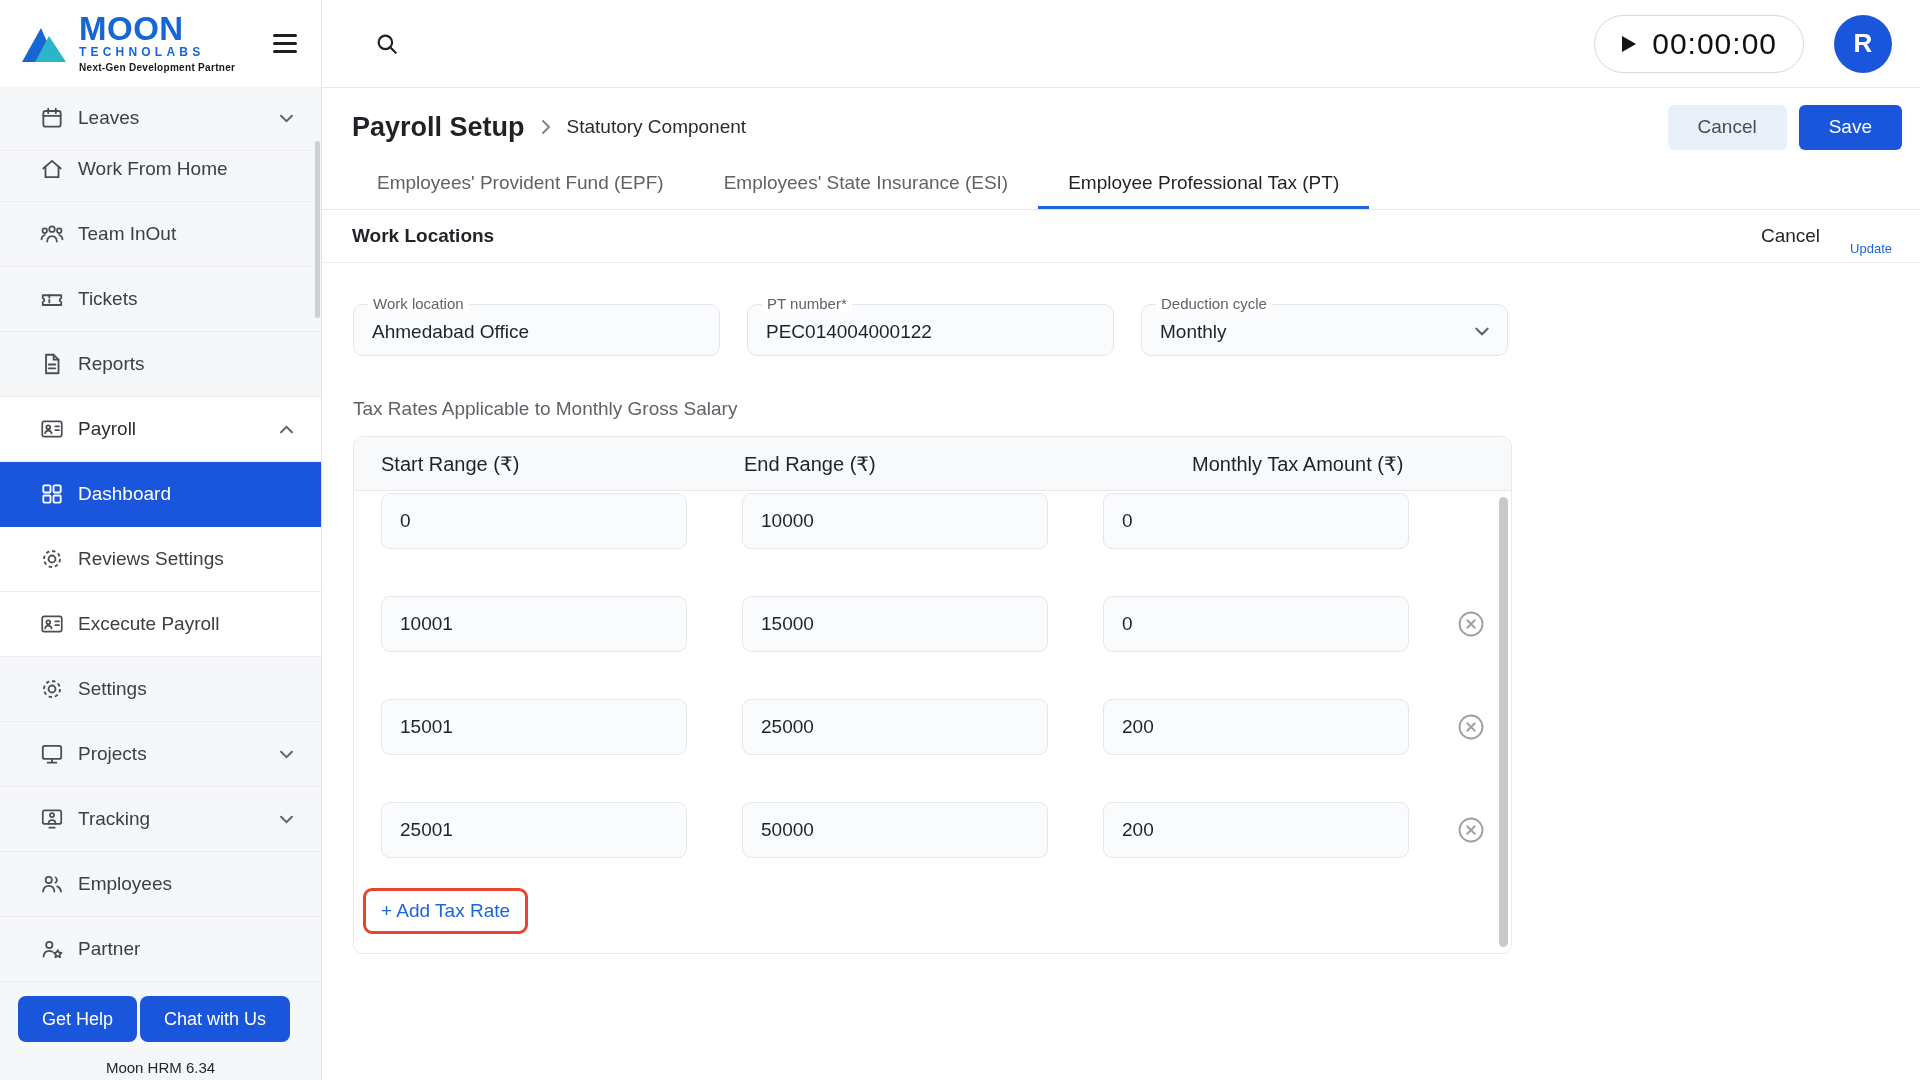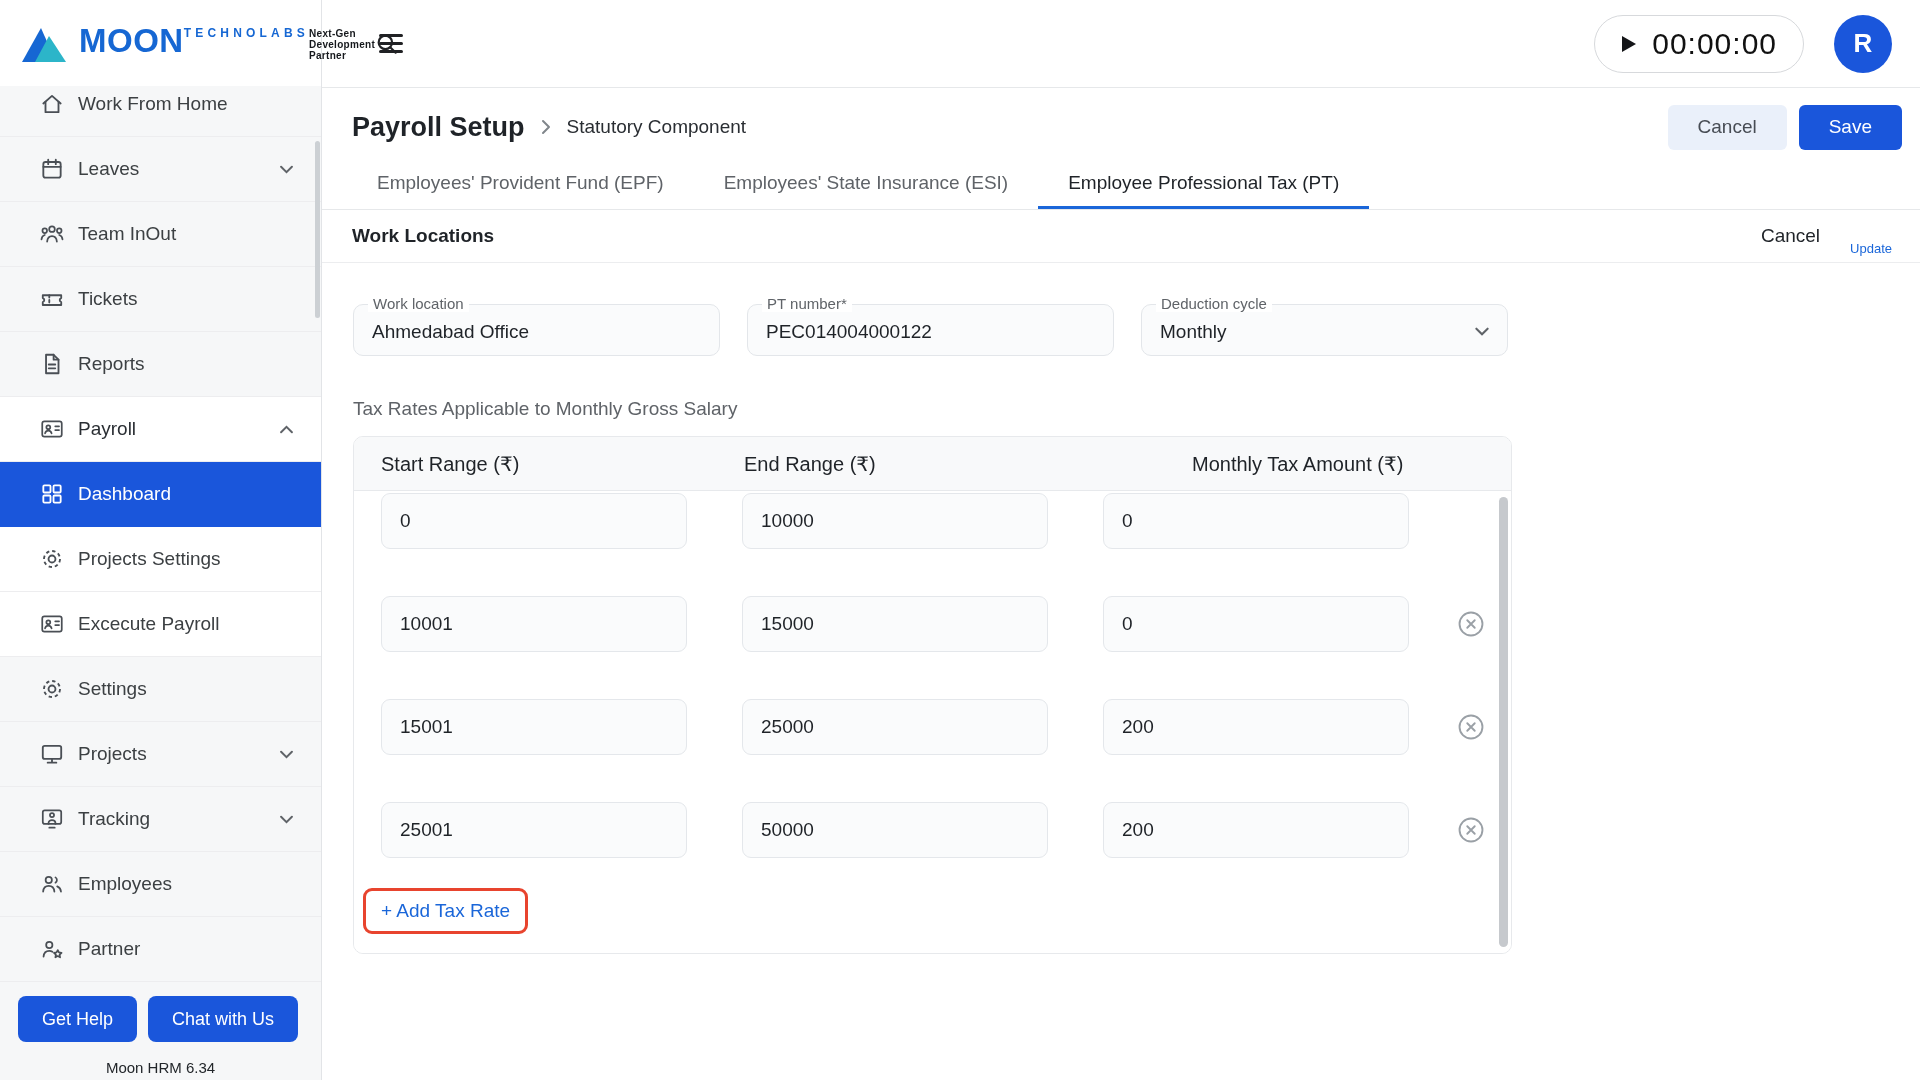--- a/index.html
+++ b/index.html
@@ -11,41 +11,41 @@
     --avatar-bg:#1A56DB;
   }
   *{box-sizing:border-box;margin:0;padding:0;font-family:"Liberation Sans","DejaVu Sans",sans-serif;}
   html,body{width:1920px;height:1080px;overflow:hidden;background:#fff;}
   .app{display:flex;width:1920px;height:1080px;}
 
   
   .sidebar{width:322px;min-width:322px;height:100%;background:#f6f7f8;border-right:1px solid #e2e4e7;display:flex;flex-direction:column;position:relative;}
   .logo-area{height:86px;background:#fff;display:flex;align-items:center;padding:0 20px 0 18px;position:relative;z-index:3;}
   .logo{display:flex;align-items:center;gap:9px;}
-  .logo-text{display:flex;flex-direction:row;}
+  .logo-text{display:flex;flex-direction:column;}
   .logo-main{font-size:33px;font-weight:800;color:var(--logo-blue);line-height:0.95;letter-spacing:0.5px;}
   .logo-sub{font-size:12px;font-weight:700;color:var(--logo-blue);letter-spacing:4.2px;margin-top:1px;}
   .logo-tag{font-size:10px;font-weight:700;color:#15181c;letter-spacing:0.3px;margin-top:3px;}
   .hamburger{margin-left:auto;background:none;border:none;cursor:pointer;display:flex;flex-direction:column;gap:5px;padding:4px;}
   .hamburger span{display:block;width:24px;height:3px;background:#202124;border-radius:2px;}
 
   .nav{flex:1;overflow:hidden;position:relative;}
   .s-item{height:65px;display:flex;align-items:center;padding-left:39px;border-bottom:1px solid #ededef;color:#4a4f55;cursor:pointer;background:transparent;}
   .s-item.first{margin-top:-14px;}
   .s-ic{width:26px;height:26px;display:flex;align-items:center;justify-content:center;margin-right:13px;flex-shrink:0;}
   .s-lbl{font-size:19px;color:#3c4043;}
   .s-chev{margin-left:auto;margin-right:28px;color:#5f6368;display:flex;align-items:center;}
   .s-chev.up{transform:rotate(180deg);}
   .group{background:#fff;}
   .s-item.sel{background:var(--primary-blue);border-color:var(--primary-blue);color:#fff;}
   .s-item.sel .s-lbl{color:#fff;font-weight:500;}
   .s-item.parent .s-lbl{font-weight:500;color:#2a2e33;}
   .side-scroll{position:absolute;right:1px;top:55px;width:5px;height:177px;background:#ccd0d4;border-radius:3px;}
 
-  .side-foot{padding:12px 18px 4px 18px;display:flex;gap:11px;}
+  .side-foot{padding:12px 18px 4px 18px;display:flex;gap:3px;}
   .foot-btn{height:46px;padding:0 24px;border:none;border-radius:8px;background:var(--primary-blue);color:#fff;font-size:18px;font-weight:500;cursor:pointer;white-space:nowrap;}
   .version{text-align:center;font-size:15px;color:#22262a;margin-top:13px;padding-bottom:4px;}
 
   
   .main{flex:1;display:flex;flex-direction:column;background:#fff;min-width:0;}
   .topbar{height:88px;display:flex;align-items:center;padding:0 28px 0 52px;border-bottom:1px solid #e6e8ea;}
   .search-btn{background:none;border:none;cursor:pointer;display:flex;align-items:center;}
   .top-right{margin-left:auto;display:flex;align-items:center;gap:30px;}
   .timer{display:flex;align-items:center;gap:15px;height:58px;padding:0 26px;border:1.5px solid #d7d9dc;border-radius:34px;cursor:pointer;background:#fff;}
   .timer-text{font-size:30px;color:#111;letter-spacing:1px;}
@@ -117,43 +117,43 @@
       </div>
       <button class="hamburger">
           <span></span>
           <span></span>
           <span></span>
         </button>
     </div>
 
     <nav class="nav">
 
-      <div class="s-item first">
-        <span class="s-ic">
-          <svg width="26" height="26" viewBox="0 0 24 24" fill="none" stroke="currentColor" stroke-width="1.7" stroke-linecap="round" stroke-linejoin="round">
-              <path d="M4 11.5 12 4.5l8 7"></path>
-              <path d="M6 10v9.5h12V10"></path>
-            </svg>
-        </span>
-        <span class="s-lbl">Work From Home</span>
-      </div>
-
       <div class="s-item">
         <span class="s-ic">
           <svg width="26" height="26" viewBox="0 0 24 24" fill="none" stroke="currentColor" stroke-width="1.7" stroke-linecap="round" stroke-linejoin="round">
               <rect x="4" y="5.5" width="16" height="14.5" rx="2"></rect>
               <path d="M4 10h16M8.5 3.5v4M15.5 3.5v4"></path>
             </svg>
         </span>
         <span class="s-lbl">Leaves</span>
         <span class="s-chev">
           <svg width="13" height="9" viewBox="0 0 12 8" fill="none" stroke="currentColor" stroke-width="1.8" stroke-linecap="round">
               <path d="M1 1.5l5 5 5-5"></path>
             </svg>
         </span>
+      </div>
+
+      <div class="s-item first">
+        <span class="s-ic">
+          <svg width="26" height="26" viewBox="0 0 24 24" fill="none" stroke="currentColor" stroke-width="1.7" stroke-linecap="round" stroke-linejoin="round">
+              <path d="M4 11.5 12 4.5l8 7"></path>
+              <path d="M6 10v9.5h12V10"></path>
+            </svg>
+        </span>
+        <span class="s-lbl">Work From Home</span>
       </div>
 
       <div class="s-item">
         <span class="s-ic">
           <svg width="26" height="26" viewBox="0 0 24 24" fill="none" stroke="currentColor" stroke-width="1.6" stroke-linecap="round" stroke-linejoin="round">
               <circle cx="12" cy="7.5" r="2.6"></circle>
               <circle cx="5.3" cy="9" r="2.1"></circle>
               <circle cx="18.7" cy="9" r="2.1"></circle>
               <path d="M7.5 19c.3-3 2-5 4.5-5s4.2 2 4.5 5"></path>
               <path d="M2.3 17c.2-2.2 1.4-3.7 3-4.1M21.7 17c-.2-2.2-1.4-3.7-3-4.1"></path>
@@ -213,21 +213,21 @@
           <span class="s-lbl">Dashboard</span>
         </div>
 
         <div class="s-item">
           <span class="s-ic">
             <svg width="26" height="26" viewBox="0 0 24 24" fill="none" stroke="currentColor" stroke-width="1.7">
                 <circle cx="12" cy="12" r="3.2"></circle>
                 <circle cx="12" cy="12" r="7.4" stroke-dasharray="3.1 2.7"></circle>
               </svg>
           </span>
-          <span class="s-lbl">Projects Settings</span>
+          <span class="s-lbl">Reviews Settings</span>
         </div>
 
         <div class="s-item">
           <span class="s-ic">
             <svg width="26" height="26" viewBox="0 0 24 24" fill="none" stroke="currentColor" stroke-width="1.6" stroke-linecap="round" stroke-linejoin="round">
                 <rect x="3" y="5" width="18" height="14" rx="2"></rect>
                 <circle cx="8.6" cy="10.4" r="1.8"></circle>
                 <path d="M5.6 16c.5-1.6 1.7-2.4 3-2.4s2.5.8 3 2.4"></path>
                 <path d="M15 9.5h3.5M15 13h3.5"></path>
               </svg>

